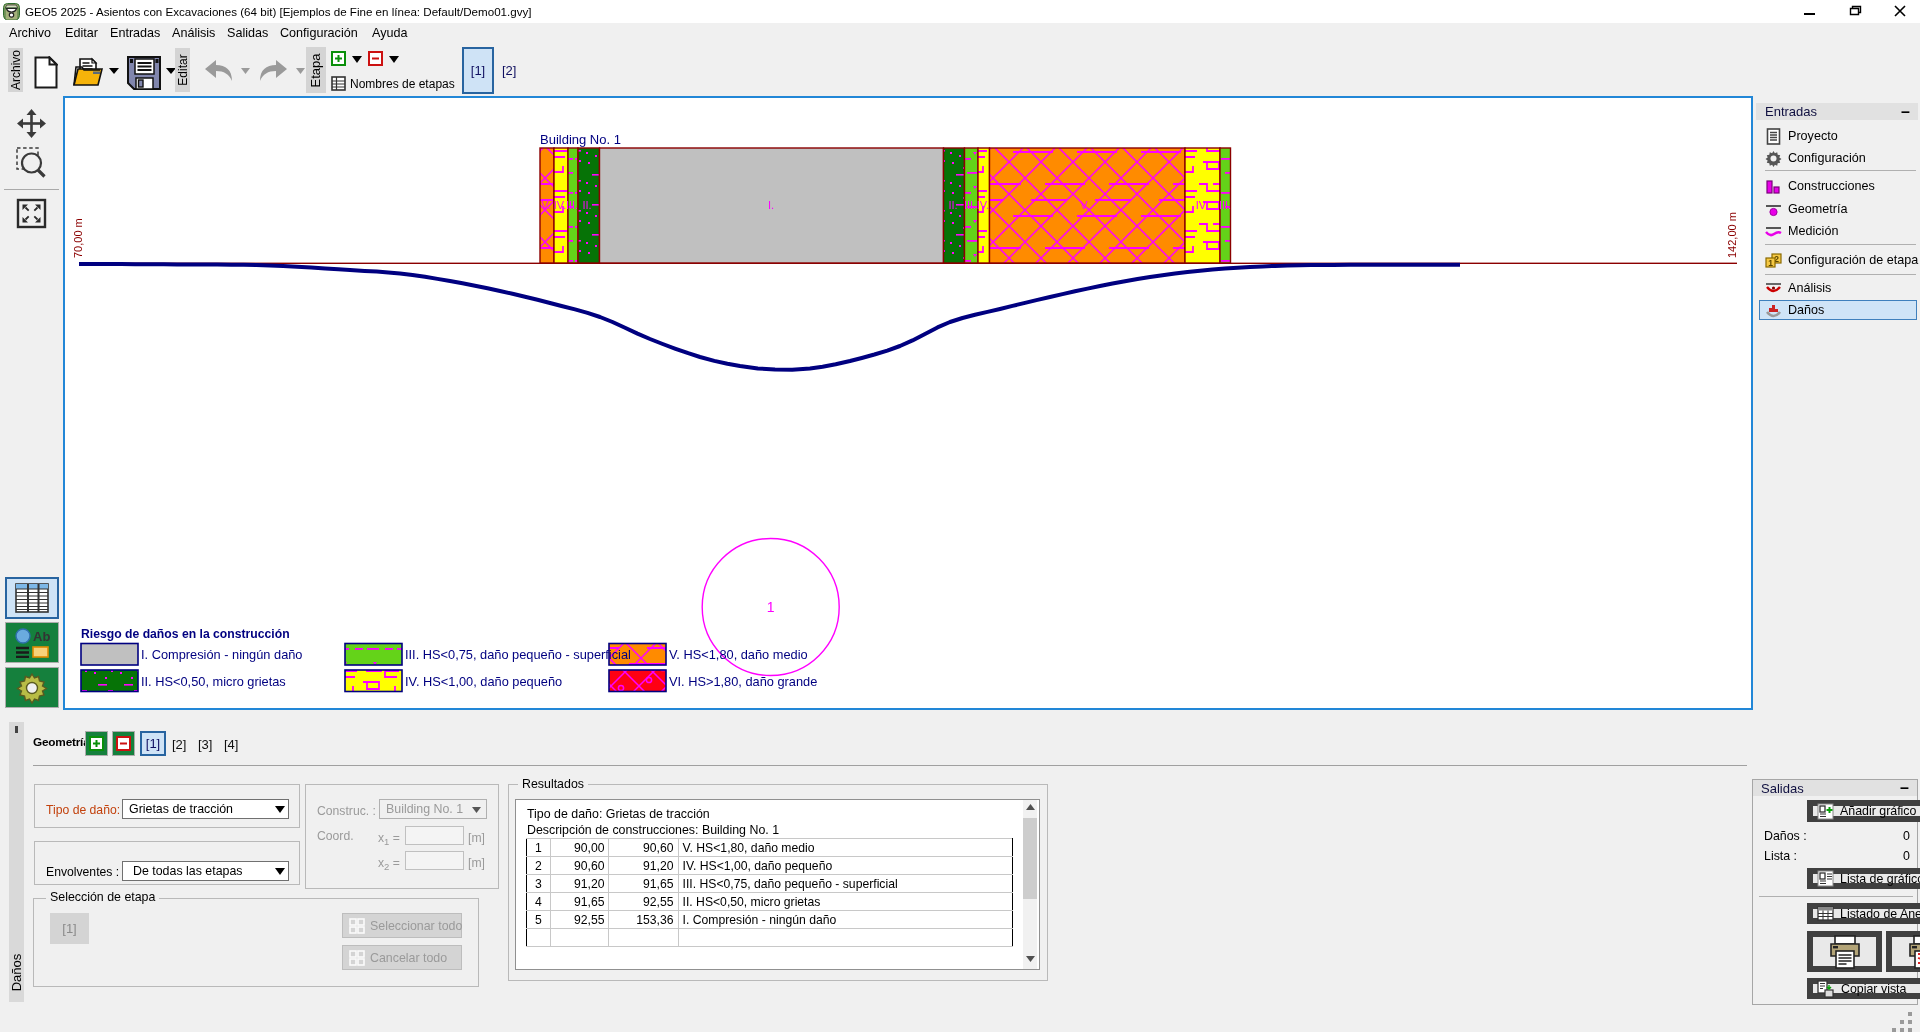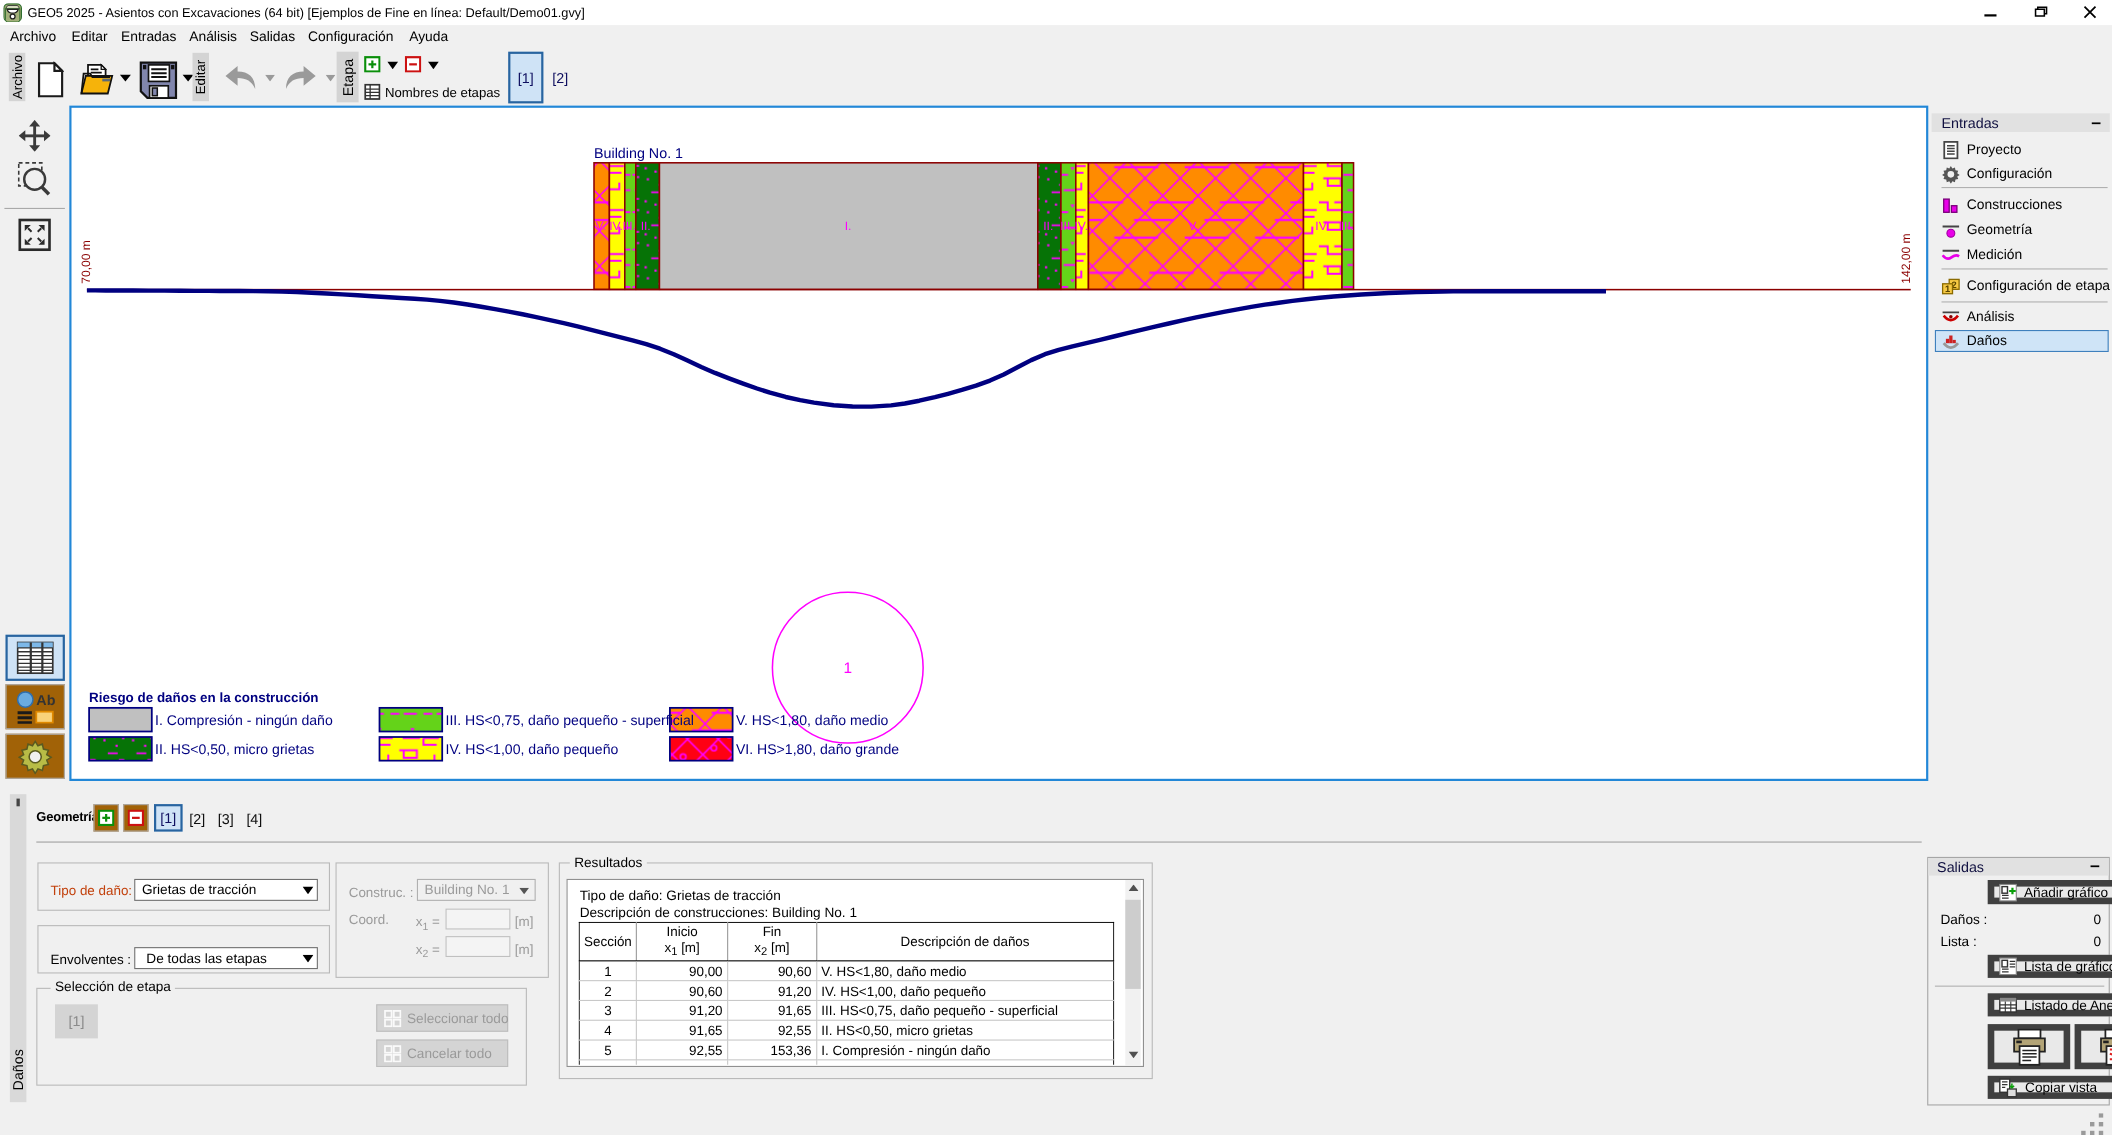--- a/index.html
+++ b/index.html
@@ -2,21 +2,21 @@
 <html><head>
 <meta charset="utf-8">
 <style>
 * { margin:0; padding:0; box-sizing:border-box; }
 svg { display:block; }
 html,body { width:1920px; height:1032px; overflow:hidden; }
 body { font-family:"Liberation Sans", sans-serif; background:#f0f0f0; position:relative; }
 .abs { position:absolute; }
 .vtab { background:#d4d4d4; color:#000; display:flex; align-items:center; justify-content:center; }
 .vtext { transform:rotate(-90deg); white-space:nowrap; font-size:13px; }
-.btn { background:#a16207; border:1px solid #adadad; display:flex; align-items:center; }
+.btn { background:#15803d; border:1px solid #adadad; display:flex; align-items:center; }
 .gbox { border:1px solid #b9b9b9; }
 #res-table td { padding:0 4px; }
 #res-table td.tc { border:1px solid #c8c8c8;border-left:1.5px solid #000;text-align:center; }
 #res-table td.tr { border:1px solid #c8c8c8;text-align:right; }
 #res-table td.tl { border:1px solid #c8c8c8;border-right:1.5px solid #000;text-align:left; }
 .eitem { position:absolute;left:1756px;width:164px;height:22px;display:flex;align-items:center;font-size:12.6px;color:#000;white-space:nowrap; }
 .eitem .eic { width:17px;height:17px;margin:0 6px 0 9px;flex:none; }
 .esep { position:absolute;left:1765px;width:151px;height:1px;background:#b0b0b0; }
 .sbtn { position:absolute;background:#e9e9e9;border:6px solid #404040;display:flex;align-items:center;font-size:12.4px;color:#000;white-space:nowrap;margin-left:48px; }
 </style>
@@ -424,26 +424,20 @@
 <div class="abs" style="left:468px;top:856px;font-size:12.2px;color:#9a9a9a;">[m]</div>
 
 <div class="abs gbox" style="left:508px;top:784px;width:540px;height:197px;"></div>
 <div class="abs" style="left:518px;top:777px;font-size:12.4px;color:#000;background:#f0f0f0;padding:0 4px;">Resultados</div>
 <div class="abs" style="left:515px;top:799px;width:525px;height:171px;background:#fff;border:1px solid #909090;"></div>
 <div class="abs" style="left:527px;top:807px;font-size:12.4px;color:#000;">Tipo de daño: Grietas de tracción</div>
 <div class="abs" style="left:527px;top:823px;font-size:12.4px;color:#000;">Descripción de construcciones: Building No. 1</div>
 <div class="abs" id="res-table" style="left:526px;top:838px;width:487px;height:130px;font-size:12.2px;color:#000;overflow:hidden;">
 <table style="border-collapse:collapse;width:487px;font-size:12.2px;">
 <tbody>
-        <tr style="height:35px;">
-<td style="border:1.5px solid #000;border-right:1px solid #9a9a9a;width:44px;text-align:center;">Sección</td>
-<td style="border:1.5px solid #000;border-left:none;border-right:1px solid #9a9a9a;width:84px;text-align:center;">Inicio<br>x<sub>1</sub> [m]</td>
-<td style="border:1.5px solid #000;border-left:none;border-right:1px solid #9a9a9a;width:82px;text-align:center;">Fin<br>x<sub>2</sub> [m]</td>
-<td style="border:1.5px solid #000;border-left:none;width:277px;text-align:center;">Descripción de daños</td>
-</tr>
 <tr style="height:18px;">
           <td class="tc">1</td>
           <td class="tr">90,00</td>
           <td class="tr">90,60</td>
           <td class="tl">V. HS&lt;1,80, daño medio</td>
         </tr>
 <tr style="height:18px;">
           <td class="tc">2</td>
           <td class="tr">90,60</td>
           <td class="tr">91,20</td>

